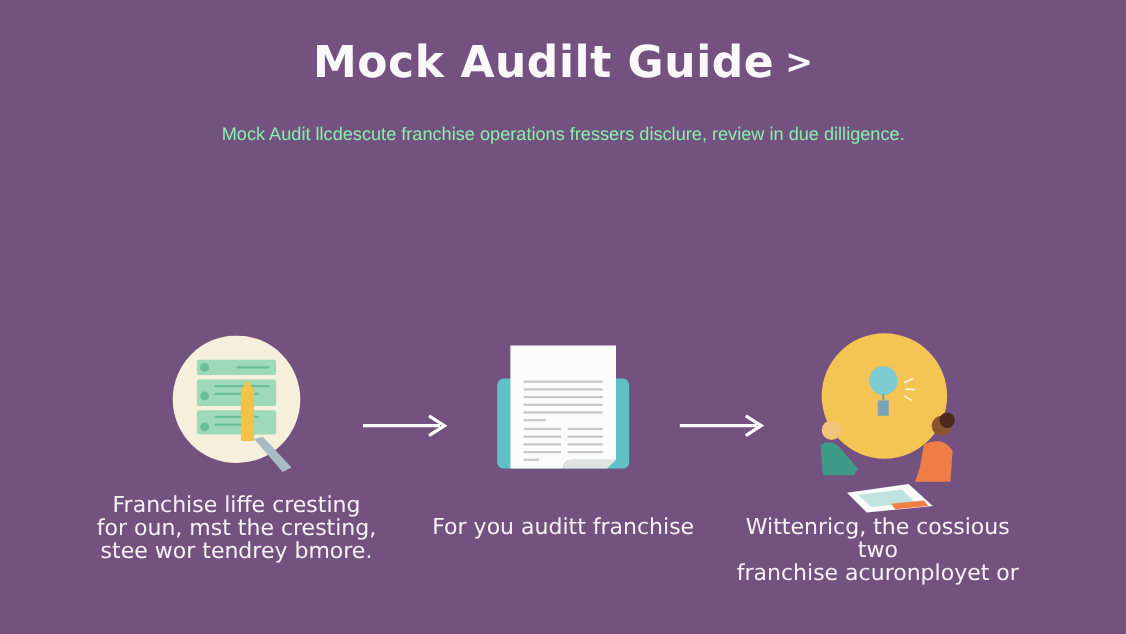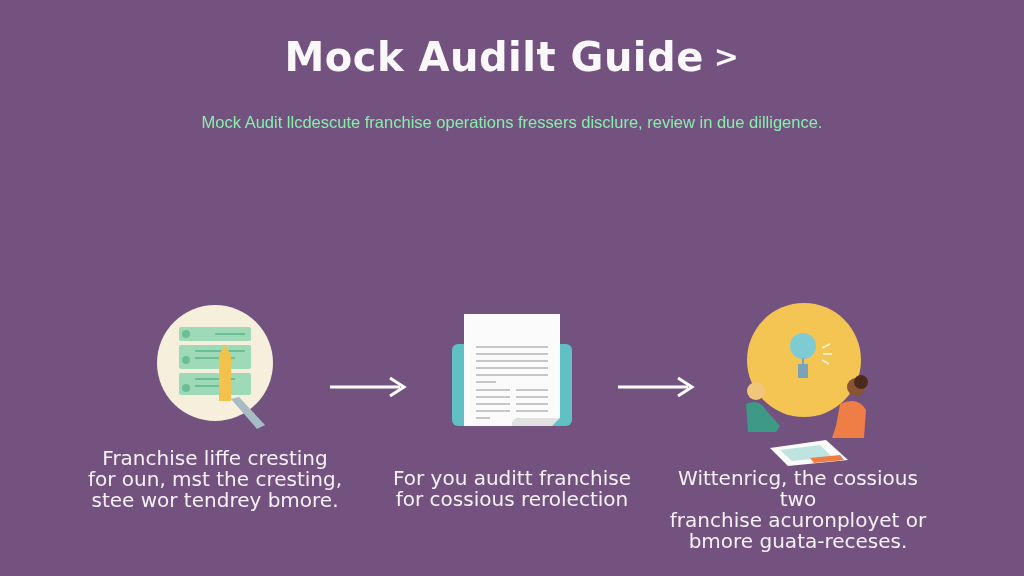--- a/index.html
+++ b/index.html
@@ -117,20 +117,18 @@
 </div>
 
 <div class="caption" style="left:85px; top:448px;">
   <div>Franchise liffe cresting</div>
   <div>for oun, mst the cresting,</div>
   <div>stee wor tendrey bmore.</div>
 </div>
 
 <div class="caption" style="left:382px; top:468px;">
   <div>For you auditt franchise</div>
-  <div>for cossious rerolection</div>
 </div>
 
 <div class="caption" style="left:668px; top:468px;">
   <div>Wittenricg, the cossious two</div>
   <div>franchise acuronployet or</div>
-  <div>bmore guata-receses.</div>
 </div>
 
 </body></html>

